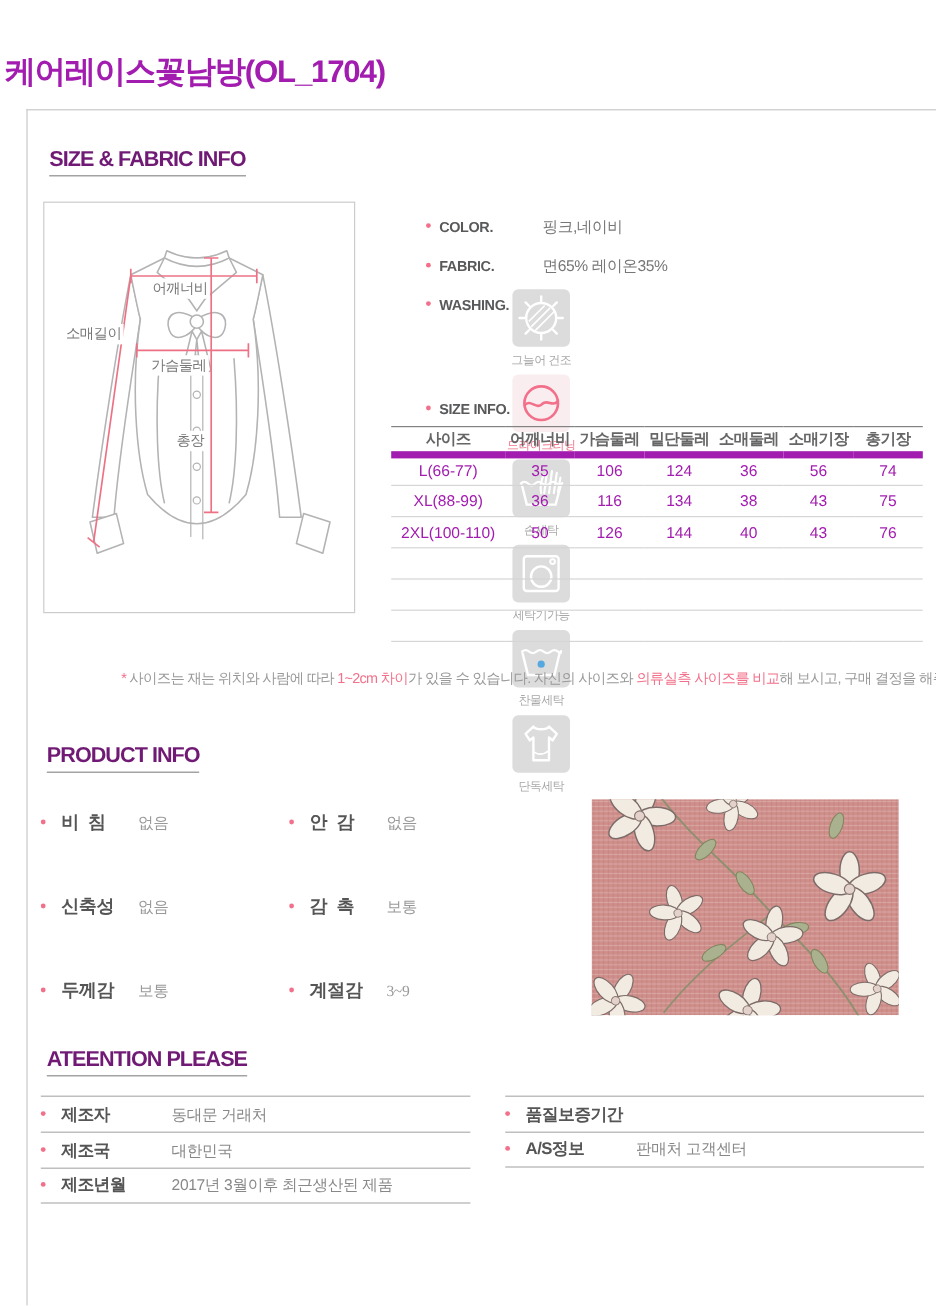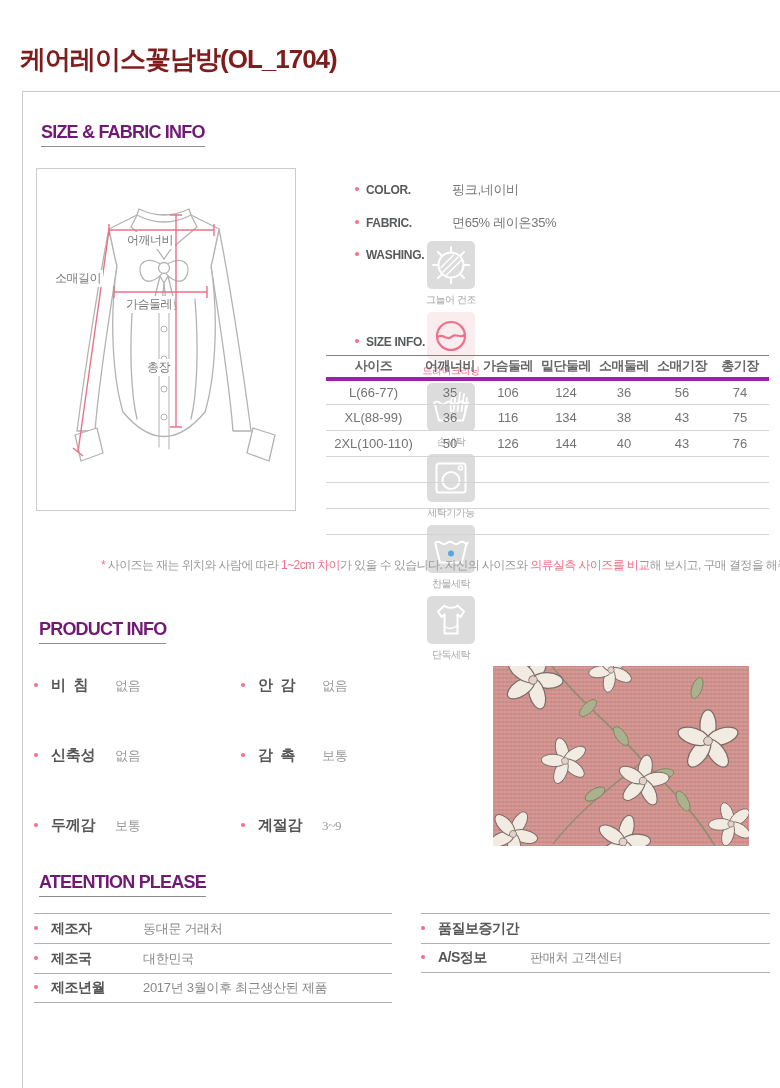--- a/index.html
+++ b/index.html
@@ -1,21 +1,21 @@
 <!DOCTYPE html>
 <html><head>
 <meta charset="utf-8">
 <style>
   * { margin:0; padding:0; box-sizing:border-box; }
   html,body { width:780px; height:1088px; background:#fff; overflow:hidden;
     font-family:"Liberation Sans","DejaVu Sans",sans-serif; }
   .page { position:relative; width:780px; height:1088px; background:#fff; }
 
-  .title { position:absolute; left:20px; top:42px; font-size:26px; font-weight:bold;
-    color:#7f1d1d; letter-spacing:-1px; }
+  .title { position:absolute; left:4px; top:42px; font-size:26px; font-weight:bold;
+    color:#a21caf; letter-spacing:-1px; }
 
   .content-box { position:absolute; left:22px; top:91px; width:758px; height:997px;
     border-top:1px solid #c9c9c9; border-left:1px solid #c9c9c9; }
 
   .sec-h { position:absolute; display:inline-block; font-size:18px; font-weight:bold;
     color:#701a75; letter-spacing:-0.8px; border-bottom:1px solid #8d8d8d; padding-bottom:3px; }
 
   
   .diagram { position:absolute; left:35px; top:167px; width:260px; height:343px;
     border:1px solid #ccc; background:#fff; }
@@ -36,22 +36,22 @@
   .wsq { width:48px; height:48px; background:#dcdcdc; border-radius:5px; }
   .wsq.hl { background:#f9edef; }
   .wlabel { display:block; width:64px; margin-left:-8px; margin-top:4px; text-align:center;
     font-size:10px; color:#a8a8a8; letter-spacing:-0.5px; white-space:nowrap; }
   .wlabel.hl { color:#f2708a; }
 
   
   .size-table { position:absolute; left:325px; top:354px; width:443px;
     border-collapse:collapse; table-layout:fixed; }
   .size-table th { height:23px; font-size:13px; font-weight:bold; color:#666;
-    border-top:1px solid #828282; border-bottom:4px solid #a21caf; letter-spacing:-0.5px; }
-  .size-table td { height:26px; font-size:13px; color:#737373; text-align:center;
+    border-top:1px solid #828282; border-bottom:6px solid #a21caf; letter-spacing:-0.5px; }
+  .size-table td { height:26px; font-size:13px; color:#a21caf; text-align:center;
     border-bottom:1px solid #d5d5d5; }
   .size-table .c0 { width:95px; }
 
   .note { position:absolute; left:100px; top:556px; width:670px; font-size:12px;
     color:#999; letter-spacing:-0.6px; white-space:nowrap; }
   .note .pink { color:#f2708a; }
 
   
   .attr { position:absolute; white-space:nowrap; }
   .alabel { display:inline-block; width:58px; font-size:15px; font-weight:bold;

